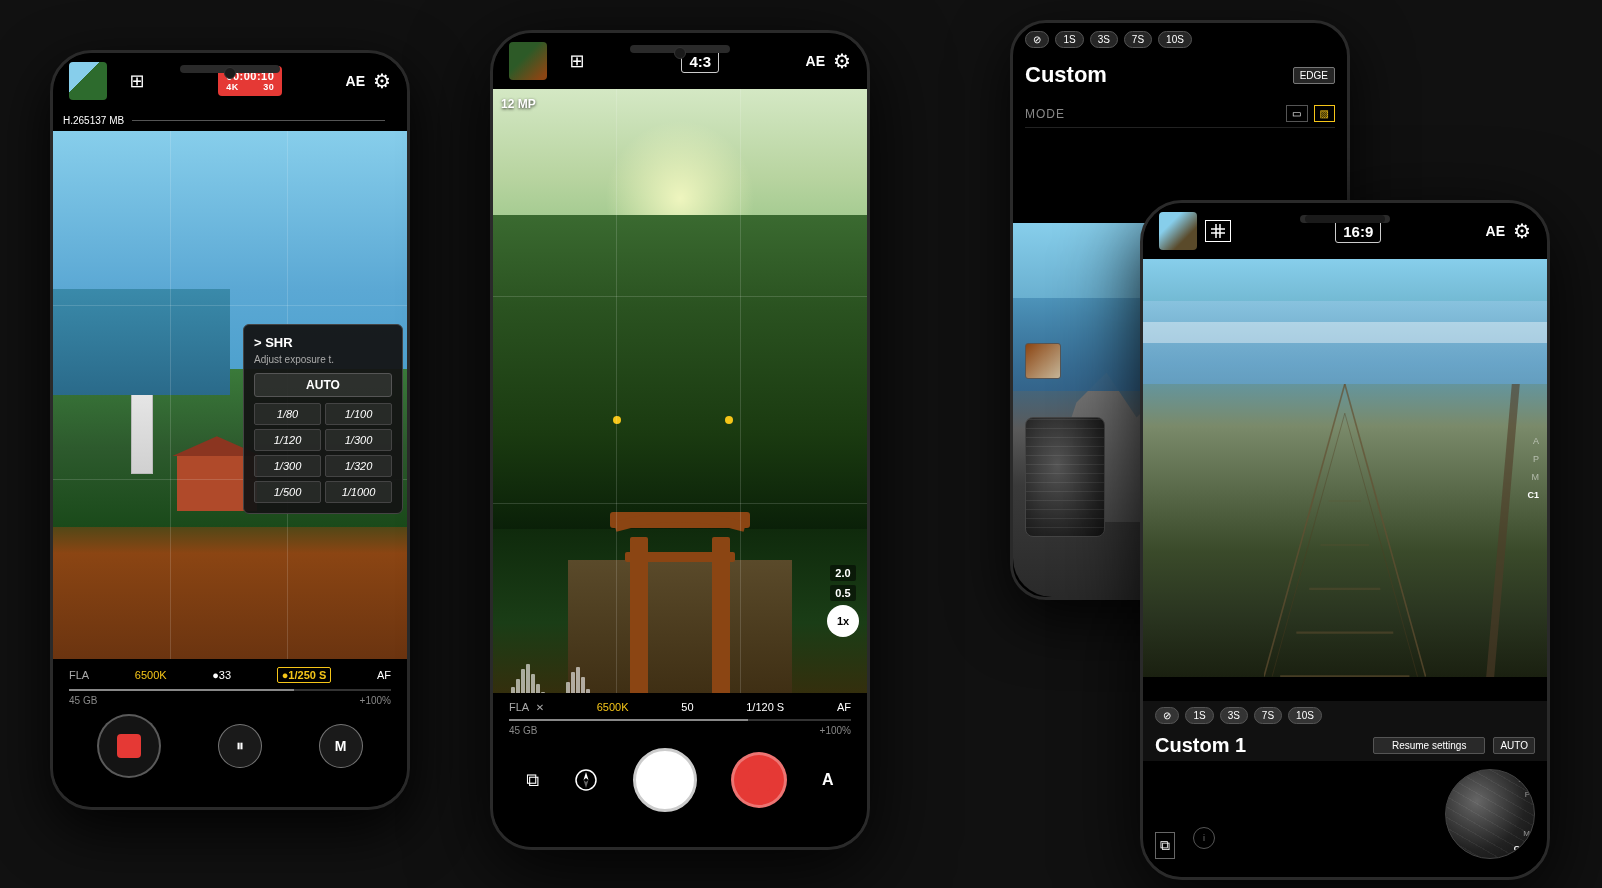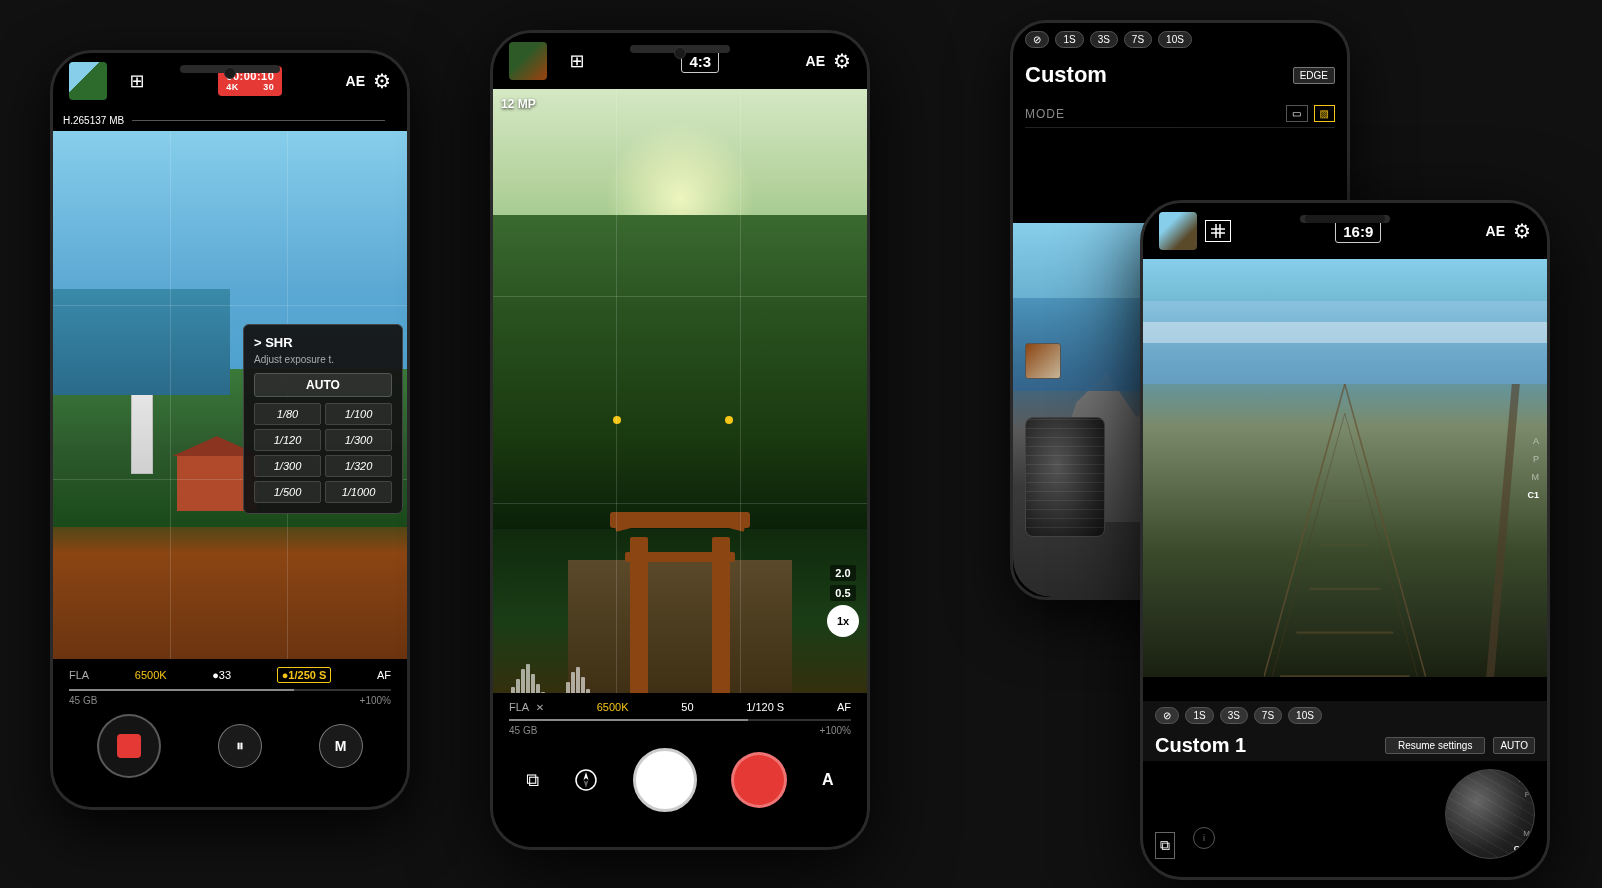--- a/index.html
+++ b/index.html
@@ -439,21 +439,21 @@
       display: flex;
       justify-content: space-between;
       align-items: center;
     }
     .rf-custom-txt { color: white; font-size: 20px; font-weight: bold; }
     .rf-resume-btn {
       background: rgba(255,255,255,0.1);
       border: 1px solid #555;
       color: white;
       font-size: 10px;
-      padding: 2px 12px;
+      padding: 2px 18px;
       border-radius: 2px;
       margin-right: 4px;
     }
     .rf-auto-badge {
       background: rgba(255,255,255,0.1);
       border: 1px solid #555;
       color: white;
       font-size: 10px;
       padding: 2px 6px;
       border-radius: 2px;

